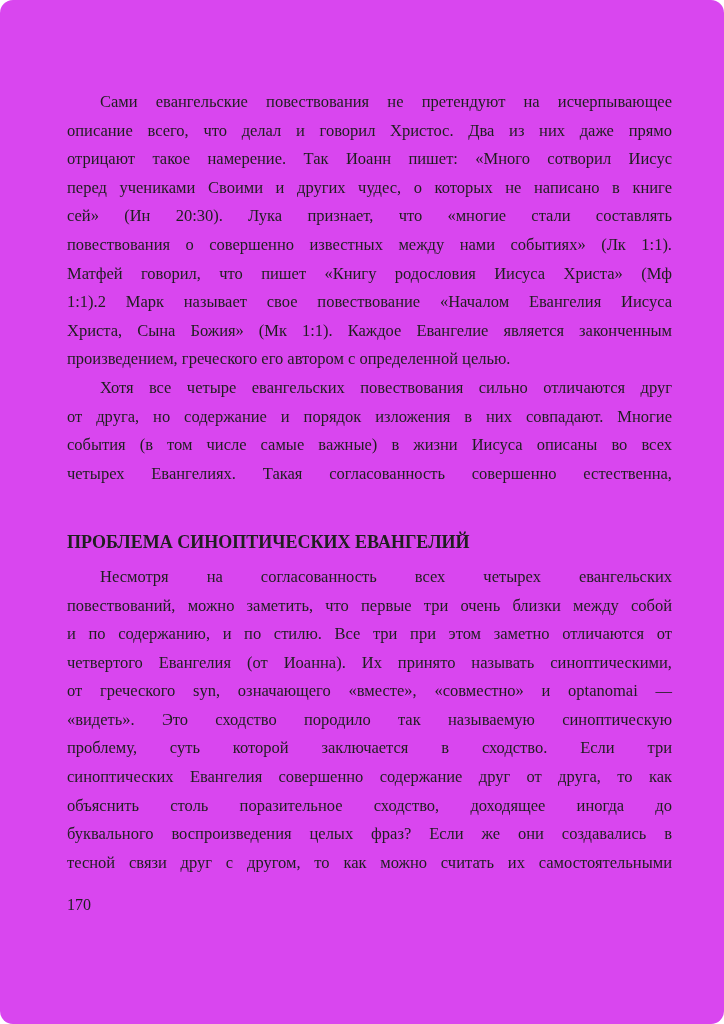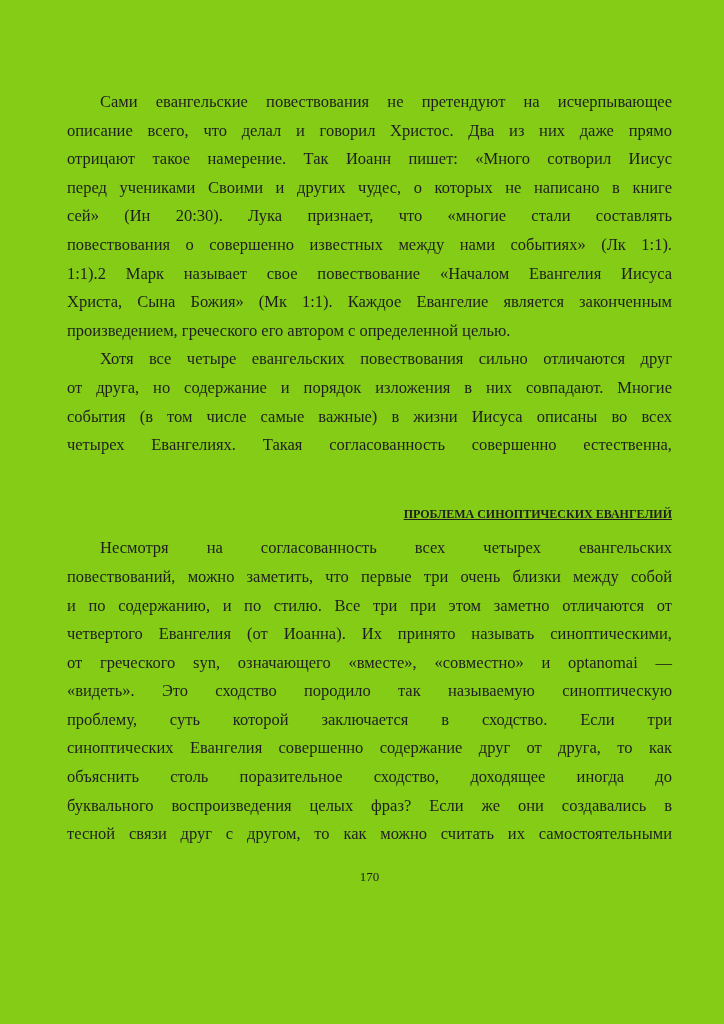--- a/index.html
+++ b/index.html
@@ -6,62 +6,62 @@
   body {
     width: 724px; height: 1024px;
     background: #ffffff;
     overflow: hidden;
     font-family: "Liberation Serif", serif;
   }
   .page {
     box-sizing: border-box;
     width: 724px; height: 1024px;
     padding: 88px 52px 1px 67px;
-    background: #84cc16;
+    background: #d946ef;
     color: #1f1f1f;
+    border-radius: 13px;
   }
   .paragraph { margin: 0; }
   .line {
     font-size: 16.5px;
     line-height: 28.6px;
     text-align: justify;
     text-align-last: justify;
     white-space: normal;
   }
   .line.first { text-indent: 33px; }
   .line.end { text-align-last: left; }
   .heading {
-    font-size: 12px;
+    font-size: 18px;
     font-weight: bold;
     line-height: 28.6px;
-    text-align: right;
+    text-align: left;
     margin-top: 40px;
     margin-bottom: 6px;
-    text-decoration: underline;
   }
   .page-number {
     margin-top: 14px;
-    text-align: center;
-    font-size: 13px;
+    font-size: 16px;
     line-height: 28px;
     color: #1f1f1f;
   }
 </style>
 </head>
 <body>
 
 <div class="page">
   <div class="content">
       <div class="paragraph">
         <div class="line first">Сами евангельские повествования не претендуют на исчерпывающее</div>
         <div class="line">описание всего, что делал и говорил Христос. Два из них даже прямо</div>
         <div class="line">отрицают такое намерение. Так Иоанн пишет: «Много сотворил Иисус</div>
         <div class="line">перед учениками Своими и других чудес, о которых не написано в книге</div>
         <div class="line">сей» (Ин 20:30). Лука признает, что «многие стали составлять</div>
         <div class="line">повествования о совершенно известных между нами событиях» (Лк 1:1).</div>
+        <div class="line">Матфей говорил, что пишет «Книгу родословия Иисуса Христа» (Мф</div>
         <div class="line">1:1).2 Марк называет свое повествование «Началом Евангелия Иисуса</div>
         <div class="line">Христа, Сына Божия» (Мк 1:1). Каждое Евангелие является законченным</div>
         <div class="line end">произведением, греческого его автором с определенной целью.</div>
       </div>
       <div class="paragraph">
         <div class="line first">Хотя все четыре евангельских повествования сильно отличаются друг</div>
         <div class="line">от друга, но содержание и порядок изложения в них совпадают. Многие</div>
         <div class="line">события (в том числе самые важные) в жизни Иисуса описаны во всех</div>
         <div class="line">четырех Евангелиях. Такая согласованность совершенно естественна,</div>
       </div>

